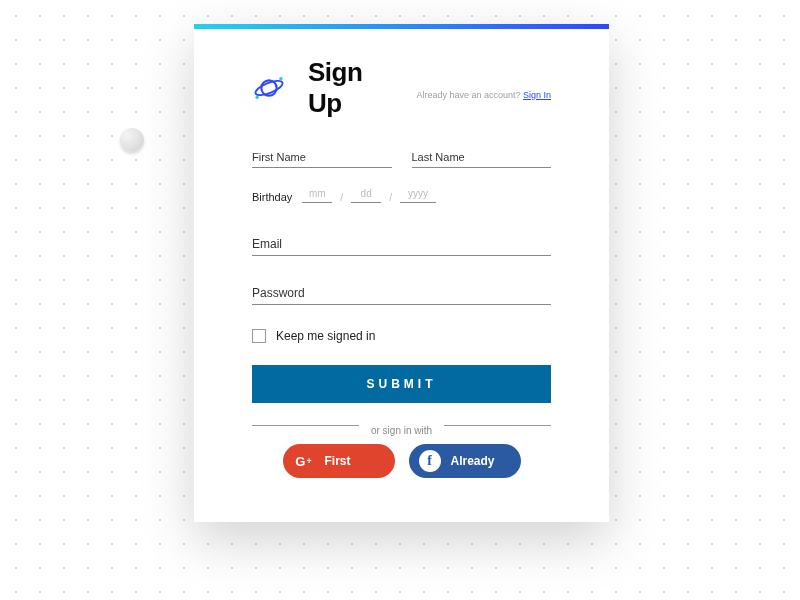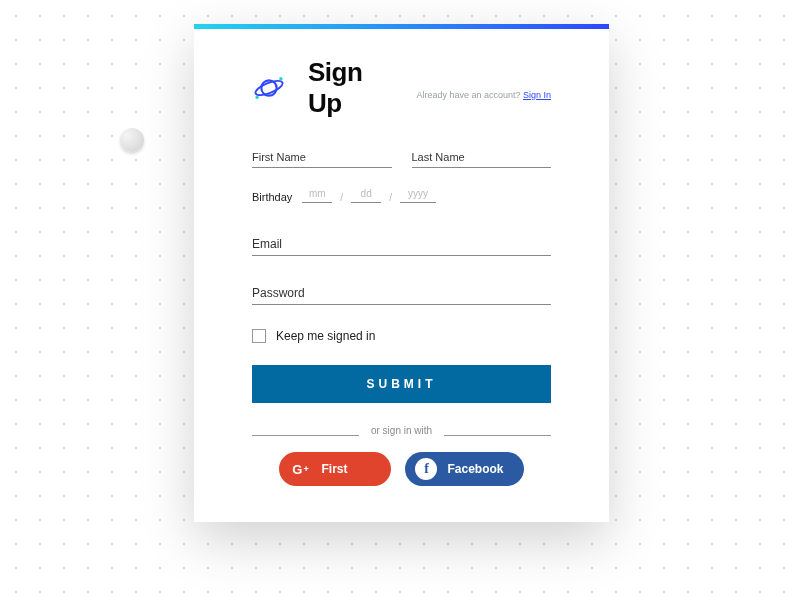--- a/index.html
+++ b/index.html
@@ -109,23 +109,23 @@
     color: #fff;
     border: none;
     font-size: 12px;
     font-weight: 600;
     letter-spacing: 4px;
     cursor: pointer;
   }
 
   .divider {
     display: flex;
-    align-items: flex-end;
+    align-items: flex-start;
     gap: 12px;
-    margin: 22px 0 16px 0;
+    margin: 22px 0 8px 0;
   }
   .divider-line { flex: 1; height: 1px; background: #999; }
   .divider-text { font-size: 10px; color: #8a8a8a; white-space: nowrap; }
 
   .social-row { display: flex; justify-content: center; gap: 14px; }
   .social-btn {
     display: flex;
     align-items: center;
     gap: 10px;
     border: none;
@@ -213,19 +213,19 @@
         <div class="divider-line"></div>
       </div>
 
       <div class="social-row">
         <button class="social-btn google-btn">
           <span class="social-icon g-icon">G<span class="g-plus">+</span></span>
           <span>First</span>
         </button>
         <button class="social-btn facebook-btn">
           <span class="social-icon f-icon">f</span>
-          <span>Facebook</span>
+          <span>Already</span>
         </button>
       </div>
 
     </div>
   </div>
 </div>
 
 </body></html>

